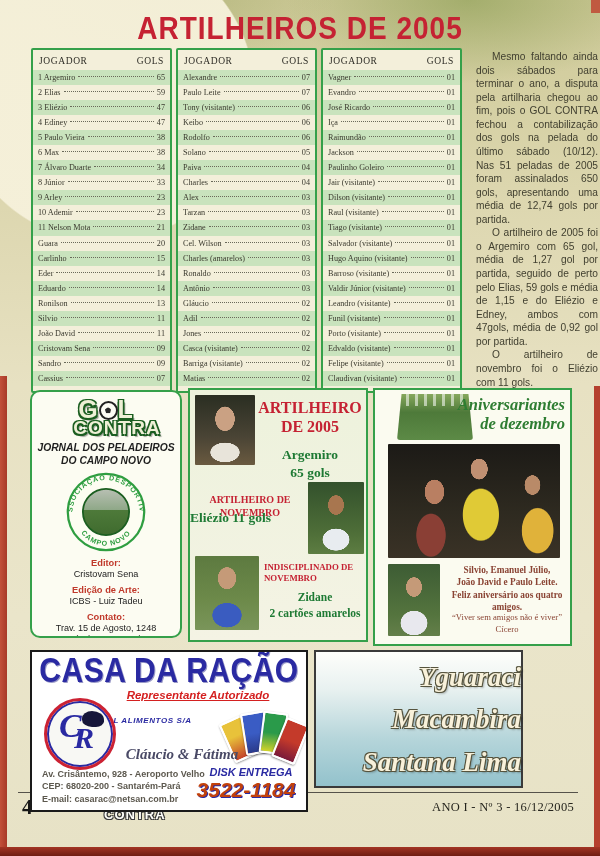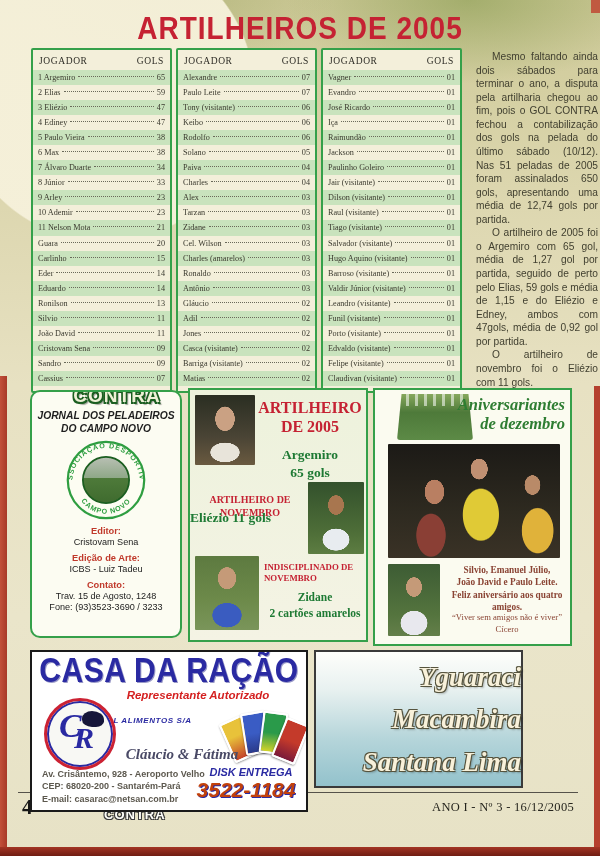--- a/index.html
+++ b/index.html
@@ -109,21 +109,21 @@
   .bday-quote { left:72px; top:222px; width:120px; text-align:center;
     font:400 8.6px/1.35 "Liberation Serif", serif; color:#8a4434; }
 
   
   .racao { left:30px; top:650px; width:278px; height:162px; background:#fff;
     border:2.5px solid #1a1a1a; overflow:hidden; z-index:3; }
   .racao-name { margin-top:1px; text-align:center; font:900 30px "Liberation Sans", sans-serif;
     color:#2a2aa2; transform:scale(1.0,1.18); letter-spacing:0.5px;
     text-shadow:1px 1px 0 #9a9ac8; }
   .racao-tagline { text-align:center; padding-left:58px; font:italic 700 11.5px "Liberation Sans", sans-serif;
-    color:#d42020; margin-top:2px; }
+    color:#d42020; text-decoration:underline; margin-top:2px; }
   .racao-company { padding-left:58px; font:italic 700 8px "Liberation Sans", sans-serif;
     color:#2a2aa2; letter-spacing:0.6px; margin-top:15px; }
   .cr-circle { left:12px; top:46px; width:72px; height:72px; border-radius:50%;
     border:3px solid #cc2233; background:#f8f8f4; box-shadow: inset 0 0 0 2px #2a2aa2; }
   .cr-c { position:absolute; left:12px; top:6px; font:italic 900 34px "Liberation Serif", serif; color:#2a2aa2; }
   .cr-r { position:absolute; left:27px; top:20px; font:italic 900 30px "Liberation Serif", serif; color:#2a2aa2; }
   .cr-sil { position:absolute; right:9px; top:10px; width:22px; height:16px; background:#16163a;
     border-radius:50% 60% 40% 50%; }
   .pkgs { left:192px; top:52px; width:82px; height:74px; }
   .pkg { position:absolute; width:25px; height:42px; border:2px solid #fff; border-radius:2px;
@@ -513,20 +513,23 @@
   </div>
 
   <div class="abs article">
     <p>Mesmo faltando ainda dois sábados para terminar o ano, a disputa pela artilharia chegou ao fim, pois o GOL CONTRA fechou a contabilização dos gols na pelada do último sábado (10/12). Nas 51 peladas de 2005 foram assinalados 650 gols, apresentando uma média de 12,74 gols por partida.</p>
     <p>O artilheiro de 2005 foi o Argemiro com 65 gol, média de 1,27 gol por partida, seguido de perto pelo Elias, 59 gols e média de 1,15 e do Eliézio e Edney, ambos com 47gols, média de 0,92 gol por partida.</p>
     <p>O artilheiro de novembro foi o Eliézio com 11 gols.</p>
   </div>
 
   <div class="abs masthead">
     <div>
+      <div class="logo-line1 outline-green">
+        <span>G</span><span class="ball ball-lg"></span><span>L</span>
+      </div>
       <div class="logo-line2 outline-green">CONTRA</div>
     </div>
     <div class="mast-sub">
       <div>JORNAL DOS PELADEIROS</div>
       <div>DO CAMPO NOVO</div>
     </div>
     <svg class="badge" viewBox="0 0 90 90">
       <defs>
         <linearGradient id="fieldGrad" x1="0" y1="0" x2="0" y2="1">
           <stop offset="0" stop-color="#b9c0b4"></stop>

